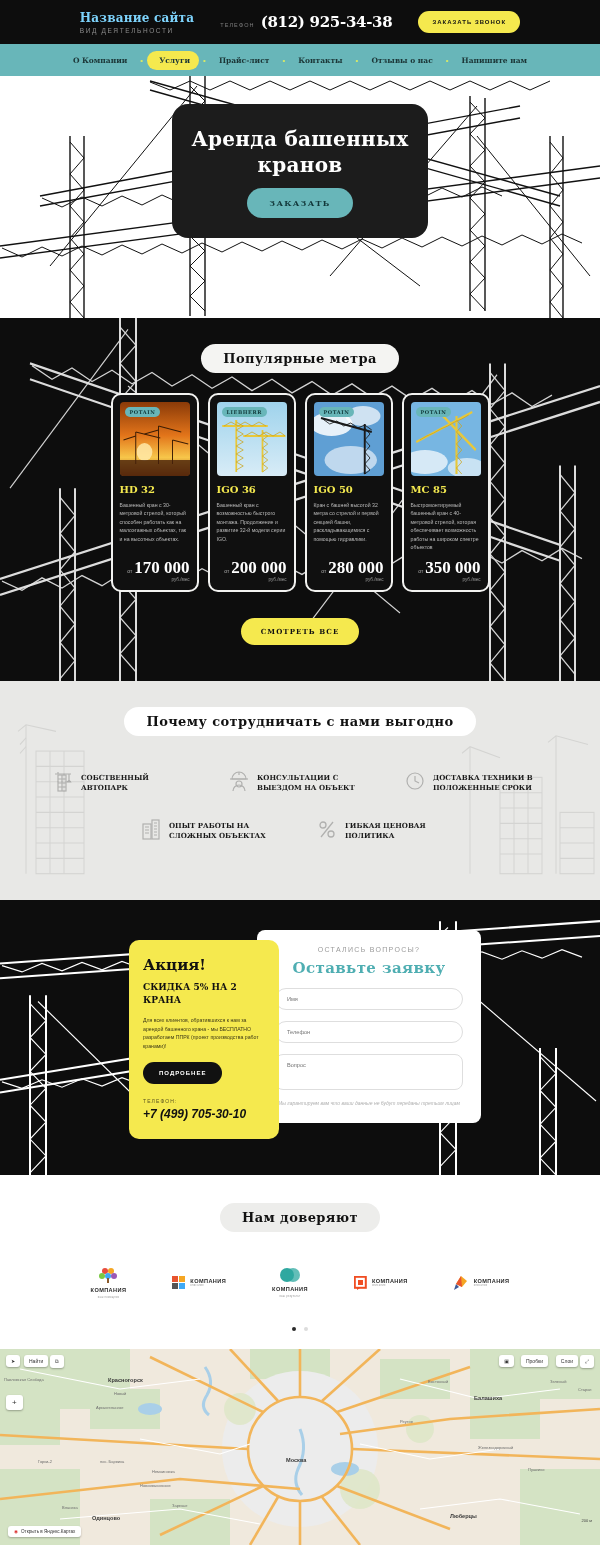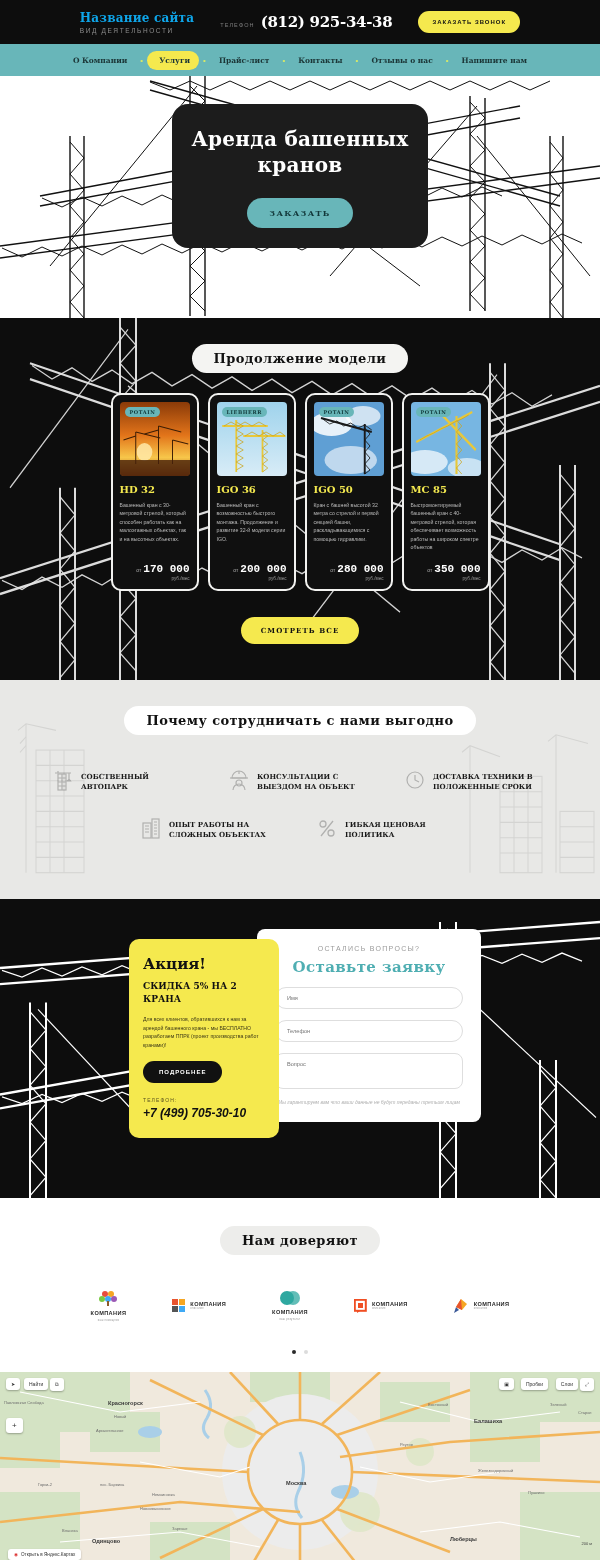--- a/index.html
+++ b/index.html
@@ -17,21 +17,21 @@
     height: 44px;
     display: flex;
     align-items: center;
     justify-content: center;
     gap: 26px;
     position: relative;
   }
   .brand { text-align: left; }
   .brand-title {
     font-family: "DejaVu Serif", "Liberation Serif", serif;
-    color: #0ea5e9;
+    color: #7dd3fc;
     font-size: 12px;
     font-weight: bold;
     letter-spacing: .2px;
     line-height: 14px;
   }
   .brand-sub {
     color: #8d8d8d;
     font-size: 6.5px;
     letter-spacing: 1.6px;
     margin-top: 2px;
@@ -106,21 +106,21 @@
   }
   .hero-title {
     font-family: "DejaVu Serif", "Liberation Serif", serif;
     color: #ffffff;
     font-size: 20px;
     font-weight: bold;
     line-height: 26px;
     letter-spacing: .3px;
   }
   .btn-order {
-    margin-top: 20px;
+    margin-top: 10px;
     background: #68b6b9;
     color: #12383a;
     border: none;
     border-radius: 18px;
     font-size: 8px;
     font-weight: bold;
     letter-spacing: 1.3px;
     padding: 10px 22px;
     cursor: pointer;
     font-family: "DejaVu Serif","Liberation Serif",serif;
@@ -196,22 +196,22 @@
     line-height: 8.4px;
     flex: 1;
   }
   .card-price {
     text-align: right;
     margin-top: 8px;
     line-height: 1;
   }
   .price-from { color: #b3b3b3; font-size: 5px; margin-right: 2px; }
   .price-val {
-    font-family: Liberation Mono, monospace;
-    color: #ffffff; font-size: 11px; font-weight: bold;
+    font-family: Liberation Serif, serif;
+    color: #ffffff; font-size: 17px; font-weight: bold;
   }
   .price-unit { display: block; color: #9a9a9a; font-size: 4.6px; margin-top: 2px; }
   .btn-all {
     position: relative; z-index: 3;
     display: block;
     margin: 26px auto 0;
     background: #f5e94e;
     color: #111;
     border: none;
     border-radius: 16px;
@@ -242,21 +242,21 @@
     font-weight: bold;
     color: #1a1a1a;
     line-height: 10px;
     text-transform: uppercase;
   }
 
   
   .promo {
     position: relative;
     background: #0d0d0d;
-    padding: 30px 0 60px;
+    padding: 30px 0 36px;
     overflow: hidden;
   }
   .promo svg.bg { position: absolute; inset: 0; width: 100%; height: 100%; }
   .promo-inner {
     position: relative; z-index: 3;
     display: flex;
     justify-content: center;
     align-items: flex-start;
     padding-left: 10px;
   }
@@ -469,21 +469,21 @@
       <path d="M120 8 L136 24 L120 40 L136 56 L120 72 L136 88 L120 104 L136 120 L120 136 L136 152 L120 168 L136 184 L120 200 L136 216 L120 232 L136 248 L120 264 L136 280 L120 296 L136 312"></path>
       <path d="M490 48 L505 64 L490 80 L505 96 L490 112 L505 128 L490 144 L505 160 L490 176 L505 192 L490 208 L505 224 L490 240 L505 256 L490 272 L505 288 L490 304 L505 320"></path>
       <path d="M60 158 L75 174 L60 190 L75 206 L60 222 L75 238 L60 254 L75 270 L60 286 L75 302 L60 318"></path>
       <path d="M560 138 L575 154 L560 170 L575 186 L560 202 L575 218 L560 234 L575 250 L560 266 L575 282 L560 298 L575 314"></path>
       <path d="M128 10 L10 150"></path>
         <path d="M128 60 L400 260"></path>
       <path d="M497 50 L300 280"></path>
     </g>
   </svg>
 
-  <div class="pill-heading">Продолжение модели</div>
+  <div class="pill-heading">Популярные метра</div>
 
   <div class="cards">
 
     <div class="card">
       <div class="card-img">
         <svg viewBox="0 0 80 74" preserveAspectRatio="none" style="width:100%;height:100%;display:block">
           <defs>
               <linearGradient id="g1" x1="0" y1="0" x2="0" y2="1">
             <stop offset="0%" stop-color="#8a3a08"></stop>
                 <stop offset="45%" stop-color="#e2741a"></stop>

